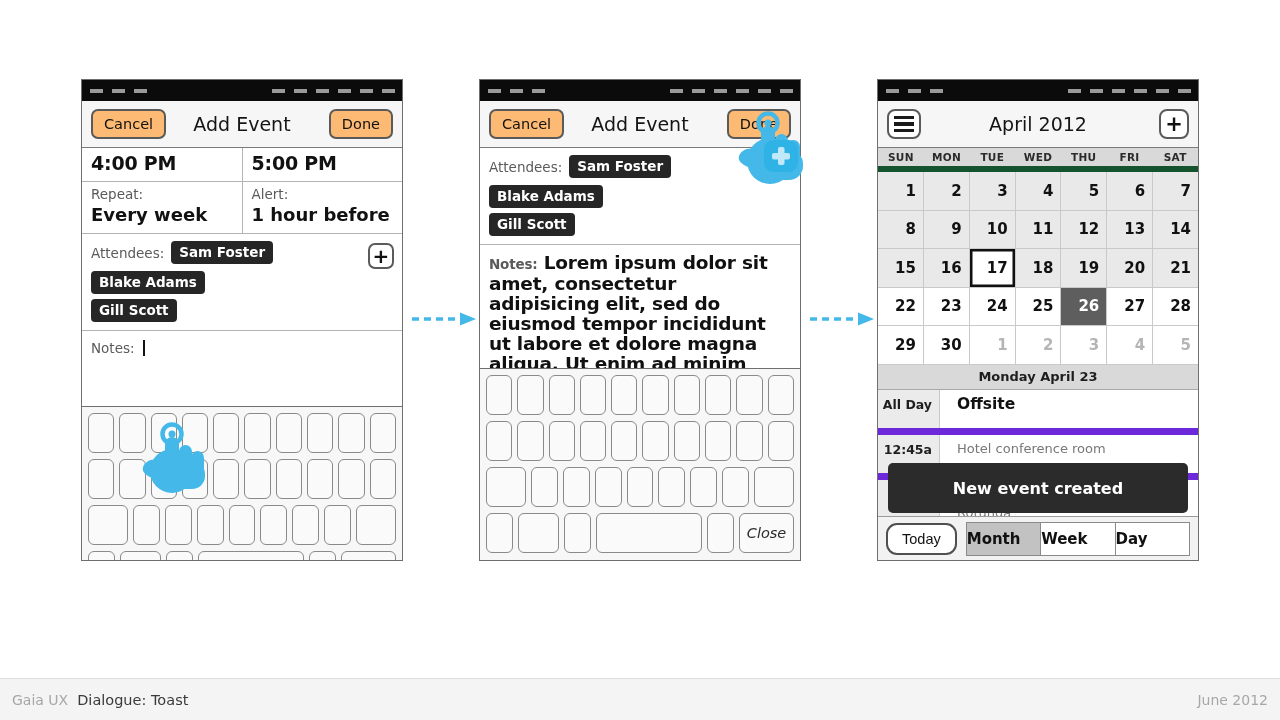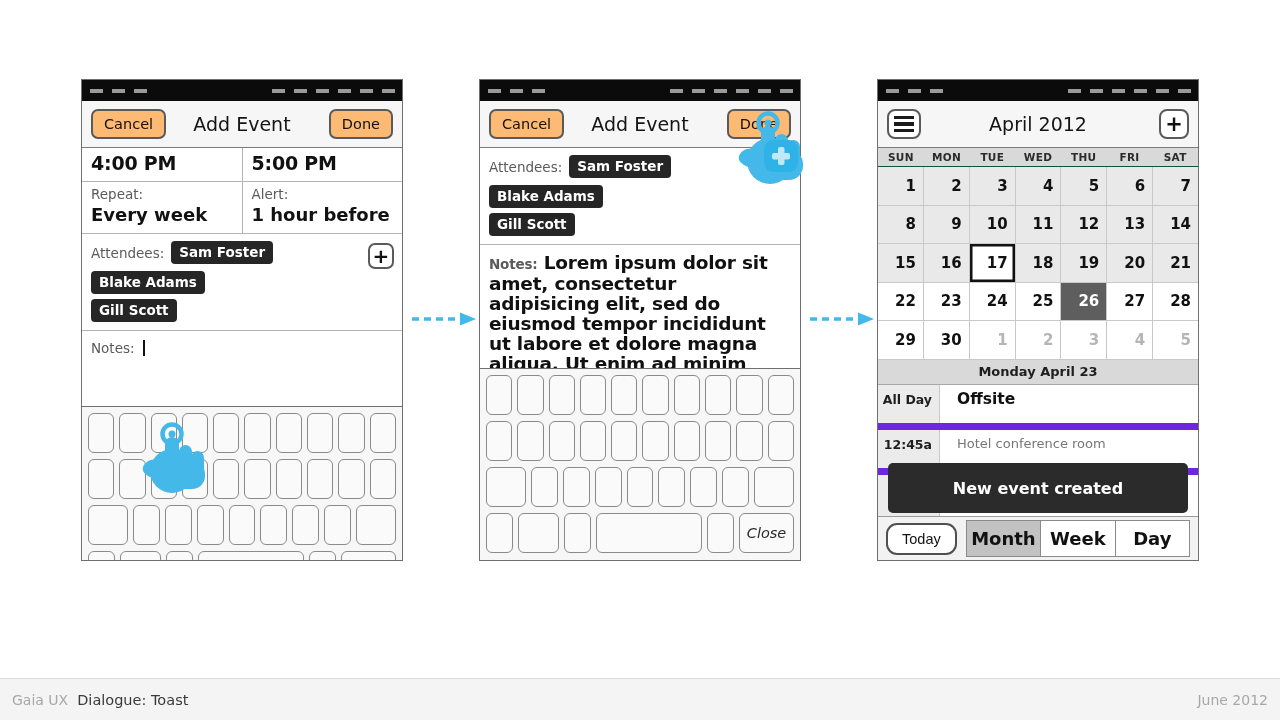--- a/index.html
+++ b/index.html
@@ -123,21 +123,21 @@
   }
   .icon-box .bar { width: 20px; height: 3.5px; background: #1a1a1a; }
   .icon-plus {
     width: 30px; height: 30px; border: 2px solid #5a5a5a; border-radius: 8px;
     background: #fff; display: flex; align-items: center; justify-content: center;
     font-size: 21px; font-weight: bold; color: #111; line-height: 1;
   }
   .cal-title { position: absolute; left:0; right:0; text-align:center;
                font-size: 19px; color: #141414; pointer-events: none; }
 
-  .dow-row { display: flex; background: #d9d9d9; border-bottom: 1px solid #14532d; }
+  .dow-row { display: flex; background: #d9d9d9; border-bottom: 6px solid #14532d; }
   .dow {
     flex: 1; text-align: center; font-size: 10.5px; font-weight: bold;
     color: #2b2b2b; padding: 3px 0 3px 0; letter-spacing: 0.3px;
   }
   .week-row { display: flex; height: 38.5px; }
   .day {
     flex: 1; position: relative;
     border-right: 1px solid #c9c9c9; border-bottom: 1px solid #c9c9c9;
     display: flex; align-items: center; justify-content: flex-end;
     padding-right: 7px;
@@ -180,21 +180,21 @@
     position: absolute; left: 0; right: 0; bottom: 0;
     height: 44px; background: #f2f2f2; border-top: 1px solid #9a9a9a;
     display: flex; align-items: center; padding: 0 8px; gap: 9px;
   }
   .today-btn {
     border: 2px solid #4f4f4f; border-radius: 11px; background: #fff;
     font-size: 14.5px; color: #111; padding: 6px 14px;
   }
   .seg { display: flex; flex: 1; border: 1px solid #8a8a8a; }
   .seg-item {
-    flex: 1; text-align: center; font-size: 18px; font-weight: bold;
+    flex: 1; font-size: 15px; font-weight: bold;
     color: #111; padding: 7px 0; background: #ffffff;
     border-right: 1px solid #8a8a8a;
   }
   .seg-item:last-child { border-right: none; }
   .seg-item.active { background: #c2c2c2; }
 
   
   .arrow { position: absolute; height: 18px; }
   #arrow1 { left: 410px; top: 310px; width: 68px; }
   #arrow2 { left: 808px; top: 310px; width: 68px; }

